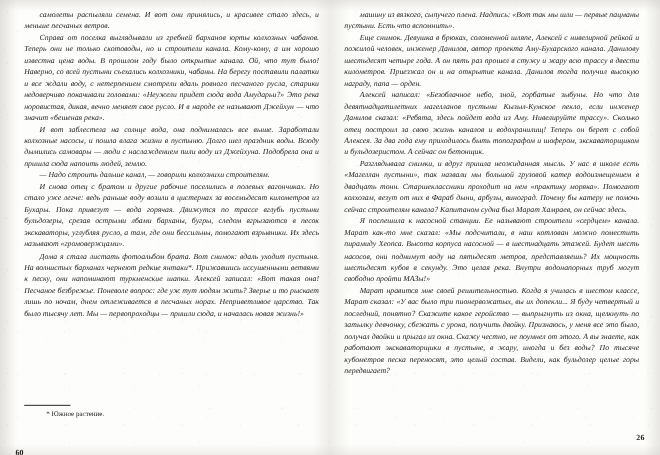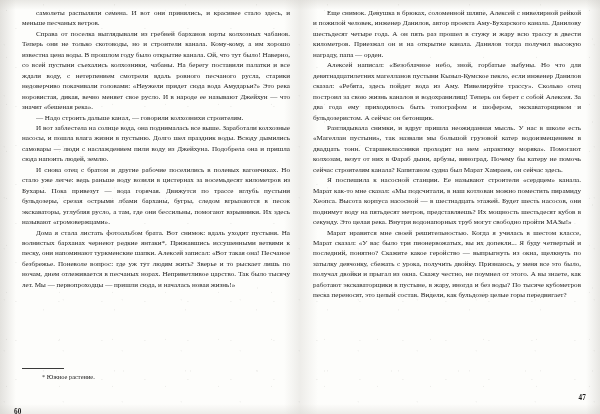--- a/index.html
+++ b/index.html
@@ -55,20 +55,21 @@
   #page-right { left: 300px; width: 300px; }
 
   .textblock {
     position: absolute;
     top: 8px;
     font-size: 7.1px;
     line-height: 10.45px;
     text-align: justify;
     text-justify: inter-word;
     color: #1b1b1b;
+    font-style: italic;
     -webkit-font-smoothing: none;
   }
   #page-left .textblock  { left: 22px;  width: 268px; }
   #page-right .textblock { left: 13px;  width: 268px; }
 
   .para {
     margin: 0;
     text-indent: 14px;
     text-align: justify;
   }
@@ -123,43 +124,44 @@
 </head>
 <body>
 
 <div id="spread">
 
   <div class="page" id="page-left">
 
     <div class="textblock">
       <p class="para">самолеты распыляли семена. И вот они принялись, и красивее стало здесь, и меньше песчаных ветров.</p>
       <p class="para">Справа от поселка выглядывали из гребней барханов юрты колхозных чабанов. Теперь они не только скотоводы, но и строители канала. Кому-кому, а им хорошо известна цена воды. В прошлом году было открытие канала. Ой, что тут было! Наверно, со всей пустыни съехались колхозники, чабаны. На берегу поставили палатки и все ждали воду, с нетерпением смотрели вдаль ровного песчаного русла, старики недоверчиво покачивали головами: «Неужели придет сюда вода Амударьи?» Это река норовистая, дикая, вечно меняет свое русло. И в народе ее называют Джейхун — что значит «бешеная река».</p>
+      <p class="para">И вот заблестела на солнце вода, она поднималась все выше. Заработали колхозные насосы, и пошла влага жизни в пустыню. Долго шел праздник воды. Всюду дымились самовары — люди с наслаждением пили воду из Джейхуна. Подобрела она и пришла сюда напоить людей, землю.</p>
       <p class="para">— Надо строить дальше канал, — говорили колхознихи строителям.</p>
-      <p class="para">И вот заблестела на солнце вода, она поднималась все выше. Заработали колхозные насосы, и пошла влага жизни в пустыню. Долго шел праздник воды. Всюду дымились самовары — люди с наслаждением пили воду из Джейхуна. Подобрела она и пришла сюда напоить людей, землю.</p>
       <p class="para">И снова отец с братом и другие рабочие поселились в полевых вагончиках. Но стало уже легче: ведь раньше воду возили в цистернах за восемьдесят километров из Бухары. Пока привезут — вода горячая. Движутся по трассе вглубь пустыни бульдозеры, срезая острыми лбами барханы, бугры, следом вгрызаются в песок экскаваторы, углубляя русло, а там, где они бессильны, помогают взрывники. Их здесь называют «громовержцами».</p>
       <p class="para">Дома я стала листать фотоальбом брата. Вот снимок: вдаль уходит пустыня. На волнистых барханах чернеют редкие янтаки*. Прижавшись иссушенными ветвями к песку, они напоминают туркменские шапки. Алексей записал: «Вот такая она! Песчаное безбрежье. Поневоле вопрос: где уж тут людям жить? Зверье и то рыскает лишь по ночам, днем отлеживается в песчаных норах. Неприветливое царство. Так было тысячу лет. Мы — первопроходцы — пришли сюда, и началась новая жизнь!»</p>
     </div>
 
     <div class="footnote-rule"></div>
 
     <div class="footnote">
       <span class="star">*</span>
       <span>Южное растение.</span>
     </div>
 
     <div class="folio" id="folio-left">60</div>
   </div>
 
   <div class="page" id="page-right">
 
     <div class="textblock">
+      <p class="para">машину из вязкого, сыпучего плена. Надпись: «Вот так мы шли — первые пацманы пустыни. Есть что вспомнить».</p>
       <p class="para">Еще снимок. Девушка в брюках, соломенной шляпе, Алексей с нивелирной рейкой и пожилой человек, инженер Данилов, автор проекта Аму-Бухарского канала. Данилову шестьдесят четыре года. А он пять раз прошел в стужу и жару всю трассу в двести километров. Приезжал он и на открытие канала. Данилов тогда получил высокую награду, папа — орден.</p>
       <p class="para">Алексей написал: «Безоблачное небо, зной, горбатые зыбуны. Но что для девятнадцатилетних магелланов пустыни Кызыл-Кумское пекло, если инженер Данилов сказал: «Ребята, здесь пойдет вода из Аму. Нивелируйте трассу». Сколько отец построил за свою жизнь каналов и водохранилищ! Теперь он берет с собой Алексея. За два года ему приходилось быть топографом и шофером, экскаваторщиком и бульдозеристом. А сейчас он бетонщик.</p>
       <p class="para">Разглядывала снимки, и вдруг пришла неожиданная мысль. У нас в школе есть «Магеллан пустыни», так назвали мы большой грузовой катер водоизмещением в двадцать тонн. Старшеклассники проходит на нем «практику моряка». Помогают колхозам, везут от них в Фараб дыни, арбузы, виноград. Почему бы катеру не помочь сейчас строителям канала? Капитаном судна был Марат Хамраев, он сейчас здесь.</p>
       <p class="para">Я поспешила к насосной станции. Ее называют строители «сердцем» канала. Марат как-то мне сказал: «Мы подсчитали, в наш котлован можно поместить пирамиду Хеопса. Высота корпуса насосной — в шестнадцать этажей. Будет шесть насосов, они поднимут воду на пятьдесят метров, представляешь? Их мощность шестьдесят кубов в секунду. Это целая река. Внутри водонапорных труб могут свободно пройти МАЗы!»</p>
       <p class="para">Марат нравится мне своей решительностью. Когда я училась в шестом классе, Марат сказал: «У вас было три пионервожатых, вы их допекли... Я буду четвертый и последний, понятно? Скажите какое геройство — выпрыгнуть из окна, щелкнуть по затылку девчонку, сбежать с урока, получить двойку. Признаюсь, у меня все это было, получал двойки и прыгал из окна. Скажу честно, не поумнел от этого. А вы знаете, как работают экскаваторщики в пустыне, в жару, иногда и без воды? По тысяче кубометров песка переносят, это целый состав. Видели, как бульдозер целые горы передвигает?</p>
     </div>
 
-    <div class="folio" id="folio-right">47</div>
+    <div class="folio" id="folio-right">26</div>
   </div>
 
   <div id="speckle"></div>
 </div>
 
 </body></html>

